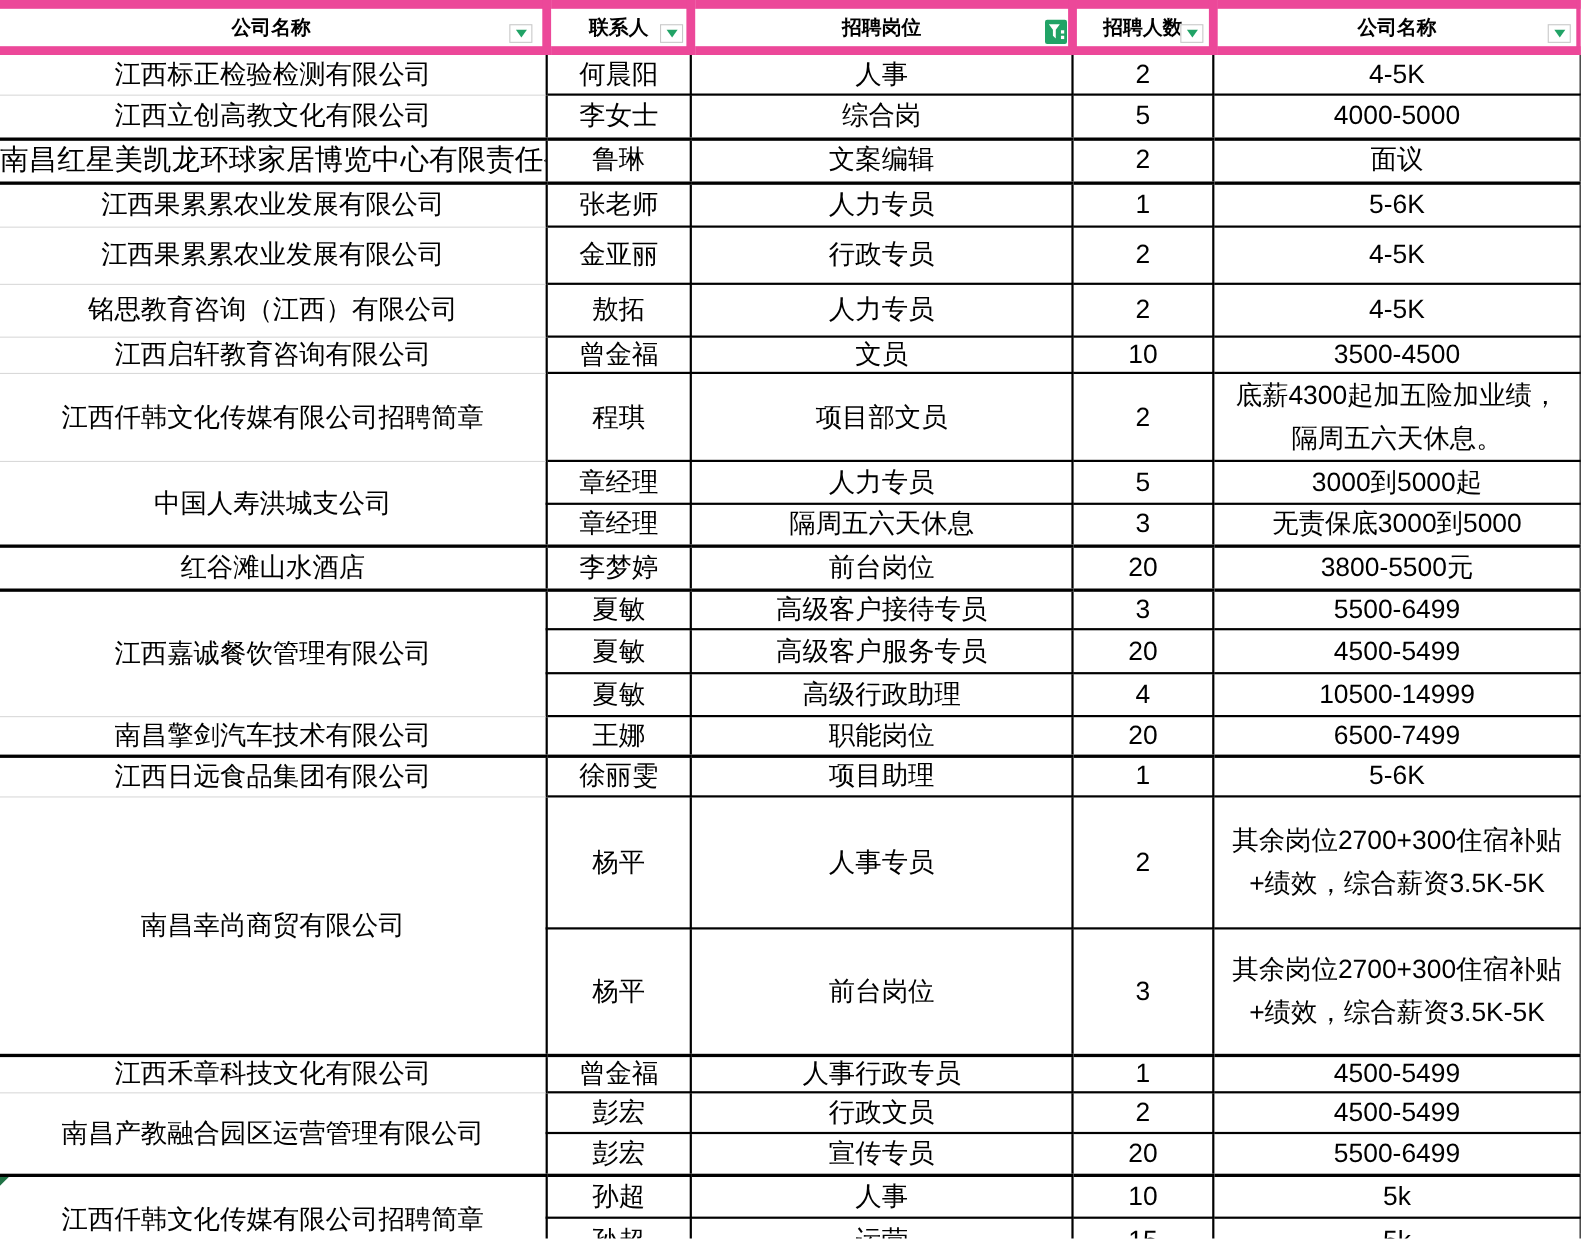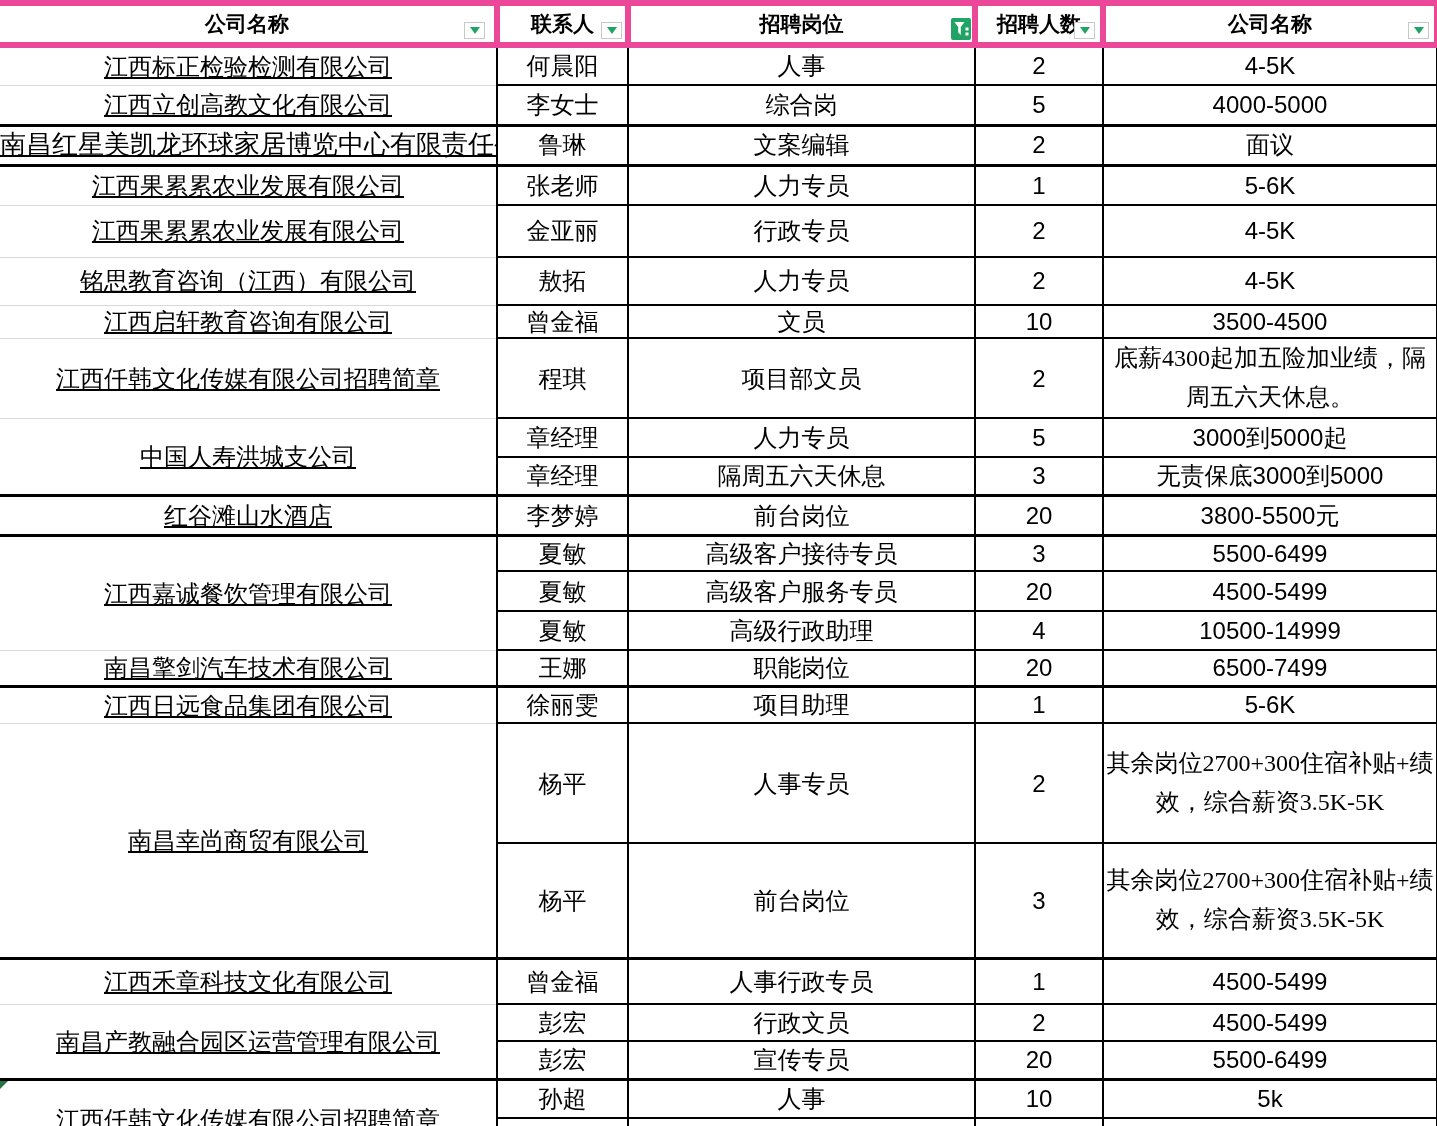--- a/index.html
+++ b/index.html
@@ -1,31 +1,31 @@
 <!DOCTYPE html>
 <html><head>
 <meta charset="utf-8">
 <style>
   html,body{margin:0;padding:0;background:#fff;}
   body{width:1437px;height:1126px;overflow:hidden;
        font-family:"Liberation Sans","DejaVu Sans",sans-serif;color:#000;}
   table{border-collapse:collapse;table-layout:fixed;width:1437px;}
   th,td{padding:0;text-align:center;vertical-align:middle;overflow:hidden;}
-  th{font-size:21px;font-weight:700;border:6px solid #ec4899;position:relative;white-space:nowrap;text-align:center;}
+  th{font-size:18px;font-weight:700;border:8px solid #ec4899;position:relative;white-space:nowrap;text-align:center;}
   td{font-size:24px;border:2px solid #000;line-height:1.30;}
   
-  td.co{border-left:none;border-top:1px solid #d9d9d9;border-bottom:1px solid #d9d9d9;position:relative;text-decoration:underline;}
+  td.co{border-left:none;border-top:1px solid #d9d9d9;border-bottom:1px solid #d9d9d9;position:relative;}
   th.co{border-left:none;}
   
   tr.tkt td,tr.tkt td.co{border-top:3px solid #000;}
   tr.tkb td,tr.tkb td.co{border-bottom:3px solid #000;}
   
   td.clip{white-space:nowrap;font-size:26px;}
   
-  td.ml{line-height:39px;padding:0 2px;font-family:Liberation Serif, serif;}
+  td.ml{line-height:39px;padding:0 14px;}
   
   .filter-btn{position:absolute;width:21px;height:17px;background:#fff;
               border:1px solid #c9c9c9;box-sizing:border-box;
               display:flex;align-items:center;justify-content:center;}
   .tri{width:0;height:0;border-left:5px solid transparent;border-right:5px solid transparent;
        border-top:7px solid #21a366;}
   .filter-btn.active{width:20px;height:22px;background:#21a366;border:none;border-radius:2px;}
   .fb-1{right:9px;bottom:3px;}
   .fb-2{right:3px;bottom:3px;}
   .fb-3{right:1px;bottom:2px;}
@@ -215,21 +215,21 @@
       <td>2</td>
       <td class="ml">其余岗位2700+300住宿补贴+绩效，综合薪资3.5K-5K</td>
     </tr>
     <tr style="height:115px">
       <td>杨平</td>
       <td>前台岗位</td>
       <td>3</td>
       <td class="ml">其余岗位2700+300住宿补贴+绩效，综合薪资3.5K-5K</td>
     </tr>
 
-    <tr style="height:46px" class="tkt">
+    <tr style="height:34px" class="tkt">
       <td class="co">江西禾章科技文化有限公司</td>
       <td>曾金福</td>
       <td>人事行政专员</td>
       <td>1</td>
       <td>4500-5499</td>
     </tr>
 
     <tr style="height:37px">
       <td class="co" rowspan="2">南昌产教融合园区运营管理有限公司</td>
       <td>彭宏</td>

